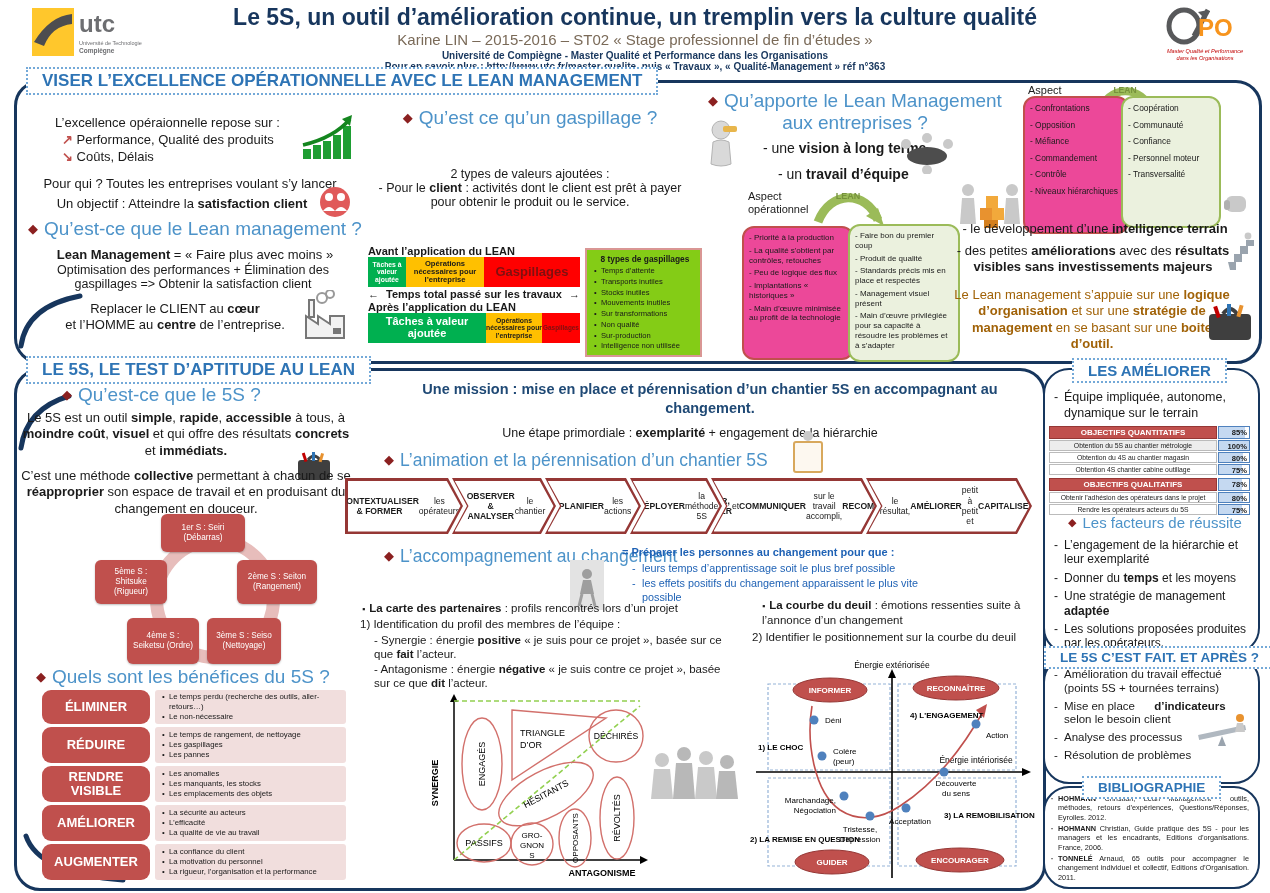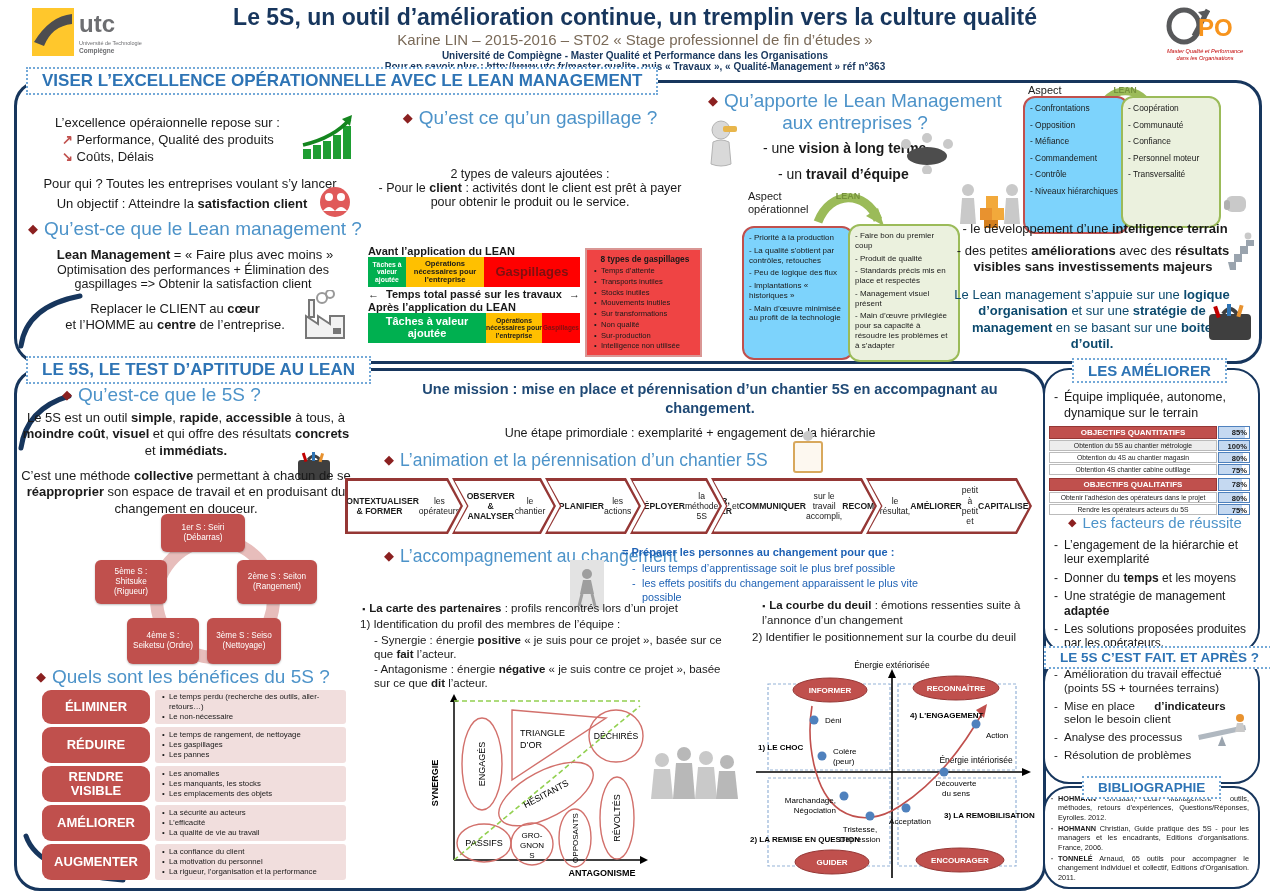--- a/index.html
+++ b/index.html
@@ -5,31 +5,31 @@
   html,body{margin:0;padding:0;background:#fff}
   #page{position:relative;width:1270px;height:893px;background:#fff;overflow:hidden;
         font-family:"Liberation Sans",sans-serif;color:#1a1a1a}
   .a{position:absolute}
   .c{text-align:center}
   .bigbox{position:absolute;border:3px solid #17365D;border-radius:26px;background:#fff}
   .tab{position:absolute;background:#fff;border:2px dotted #74A9D8;color:#2E74B5;font-weight:bold;
        padding:2px 14px;font-size:17px;white-space:nowrap;z-index:6}
   .hsub{color:#4D93C9;font-size:19px}
   .hsub .dia{color:#8B2020;font-size:13px;margin-right:6px;vertical-align:2px}
-  .redtxt{color:#0c4a6e}
+  .redtxt{color:#a16207}
   
   .bar{display:flex;height:30px;font-weight:bold}
   .bar>div{display:flex;align-items:center;justify-content:center;text-align:center;line-height:1.05}
   .bg-g{background:#00B050;color:#fff}.bg-o{background:#FFC000;color:#1a1a1a}.bg-r{background:#FF0000;color:#7F1010}
   
-  .wbox{border:2px solid #D99694;padding:4px 3px 2px 6px;background:#ef4444}
+  .wbox{border:2px solid #D99694;padding:4px 3px 2px 6px;background:#84cc16}
   .w-item{font-size:7.6px;line-height:1.42;padding-left:8px;position:relative}
   .w-item::before{content:"•";position:absolute;left:1px}
   
-  .aspL{background:#7dd3fc;border:2px solid #C0504D;border-radius:12px;padding:5px 5px}
+  .aspL{background:#ec4899;border:2px solid #C0504D;border-radius:12px;padding:5px 5px}
   .aspR{background:#EBF1DE;border:2px solid #9BBB59;border-radius:12px;padding:5px 5px}
   .op-item{font-size:8px;line-height:1.22;margin-bottom:3px}
   .man-item{font-size:8.4px;line-height:1.25;margin-bottom:6px}
   
   .chev{position:relative;height:56px;flex:none}
   .chev .outer{position:absolute;inset:0;background:#953735;
     clip-path:polygon(0 0,calc(100% - 15px) 0,100% 50%,calc(100% - 15px) 100%,0 100%,15px 50%)}
   .chev .inner{position:absolute;inset:2.5px;background:#fff;display:flex;align-items:center;justify-content:center;
     text-align:center;font-size:8.6px;line-height:1.2;padding:2px 16px 2px 20px;
     clip-path:polygon(0 0,calc(100% - 14px) 0,100% 50%,calc(100% - 14px) 100%,0 100%,14px 50%)}
@@ -339,21 +339,21 @@
       <div class="ben-label">AUGMENTER</div>
       <div class="ben-items">
           <div class="ben-item">La confiance du client</div>
           <div class="ben-item">La motivation du personnel</div>
           <div class="ben-item">La rigueur, l’organisation et la performance</div>
         </div>
     </div>
   </div>
 
   <div class="a c" style="left:420px;top:380px;width:580px;font-size:14.5px;font-weight:bold;color:#1F4975;line-height:1.3">Une mission : mise en place et pérennisation d’un chantier 5S en accompagnant au changement.</div>
-  <div class="a c" style="left:430px;top:426px;width:520px;font-size:12.5px"><span>Une étape primordiale : </span><span style="font-weight: normal;">exemplarité</span><span> + engagement de la hiérarchie</span></div>
+  <div class="a c" style="left:430px;top:426px;width:520px;font-size:12.5px"><span>Une étape primordiale : </span><span style="font-weight: bold;">exemplarité</span><span> + engagement de la hiérarchie</span></div>
   <svg class="a" style="left:788px;top:430px" width="40" height="46">
     <circle cx="20" cy="6" r="5" fill="#C9C9C9"></circle>
     <rect x="6" y="12" width="28" height="30" rx="2" fill="#FDF8F0" stroke="#D8A85C" stroke-width="2"></rect>
   </svg>
   <div class="a hsub" style="left:384px;top:450px;font-size:17.5px">
     <span class="dia">◆</span><span>L’animation et la pérennisation d’un chantier 5S</span>
   </div>
 
   <div class="a" style="left:345px;top:478px;width:695px;display:flex">
     <div class="chev first" style="width:118px">

